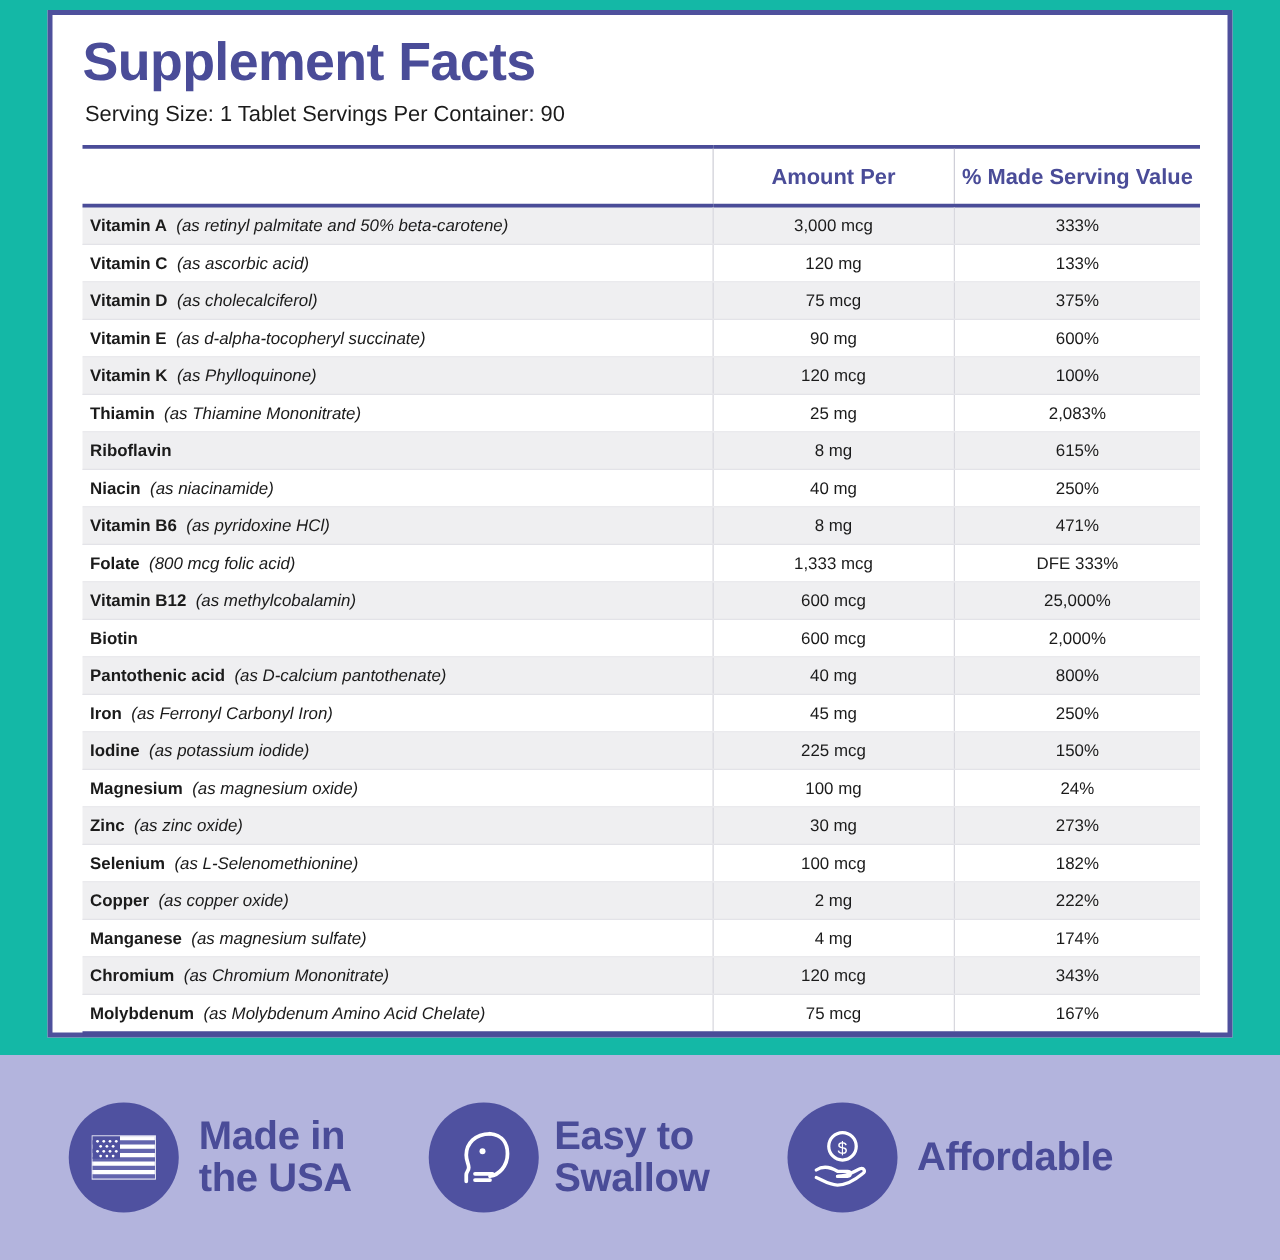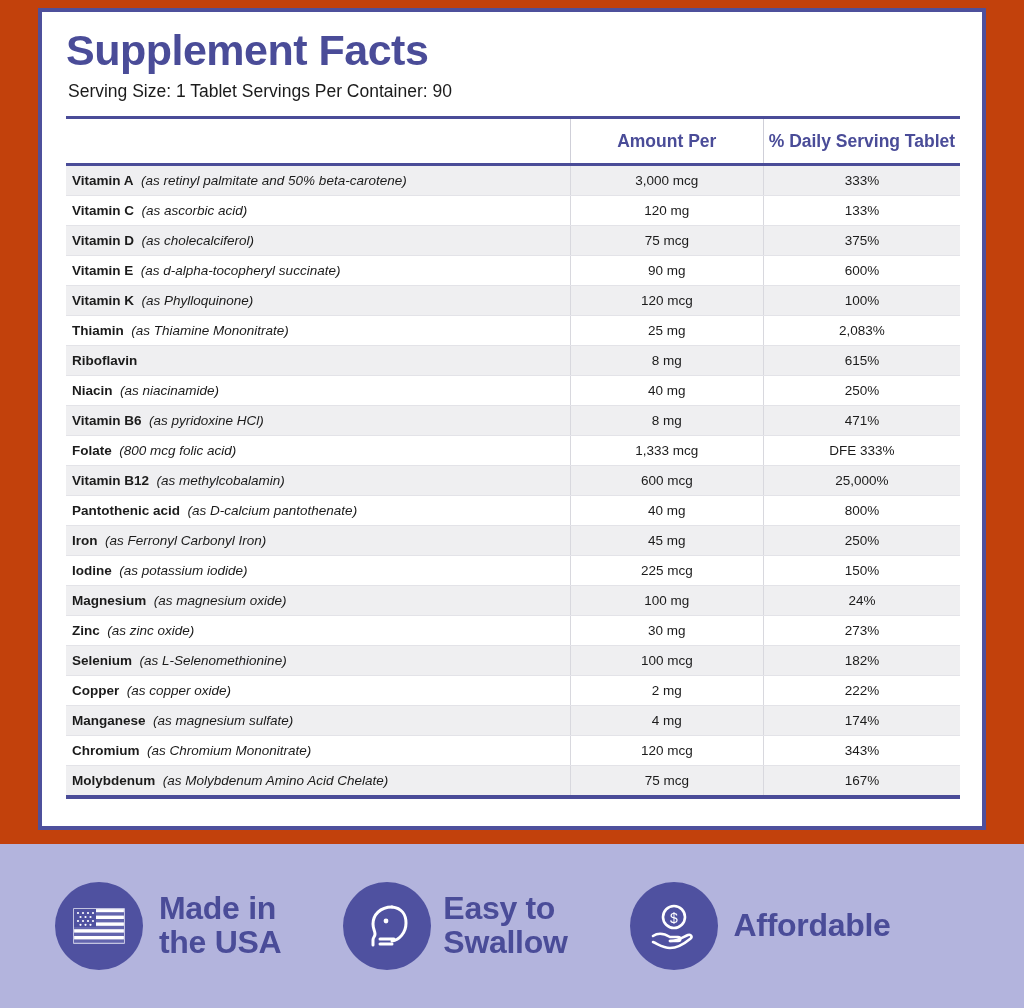--- a/index.html
+++ b/index.html
@@ -5,21 +5,21 @@
   * { box-sizing: border-box; }
   html, body {
     margin: 0; padding: 0;
     width: 1024px; height: 1008px;
     background: #ffffff;
     font-family: "Liberation Sans", sans-serif;
   }
   #page {
     position: relative;
     width: 1024px; height: 1008px;
-    background: #c2410c;
+    background: #14b8a6;
     overflow: hidden;
   }
 
   
   .facts-panel {
     position: absolute;
     left: 38px; top: 8px;
     width: 948px; height: 822px;
     border: 4px solid #4e509c;
     background: #ffffff;
@@ -141,21 +141,21 @@
       <table class="facts">
         <colgroup>
           <col class="c-name">
             <col class="c-amt">
             <col class="c-dv">
         </colgroup>
         <thead>
           <tr>
             <th class="blank"></th>
             <th class="sep">Amount Per</th>
-            <th class="sep">% Daily Serving Tablet</th>
+            <th class="sep">% Made Serving Value</th>
           </tr>
         </thead>
         <tbody id="facts-body">
             <tr>
               <td class="nutrient"><span class="nm">Vitamin A</span>&nbsp;&nbsp;<span class="src">(as retinyl palmitate and 50% beta-carotene)</span></td>
               <td class="amount">3,000 mcg</td>
               <td class="dv">333%</td>
             </tr>
             <tr>
               <td class="nutrient"><span class="nm">Vitamin C</span>&nbsp;&nbsp;<span class="src">(as ascorbic acid)</span></td>
@@ -199,20 +199,25 @@
             </tr>
             <tr>
               <td class="nutrient"><span class="nm">Folate</span>&nbsp;&nbsp;<span class="src">(800 mcg folic acid)</span></td>
               <td class="amount">1,333 mcg</td>
               <td class="dv">DFE 333%</td>
             </tr>
             <tr>
               <td class="nutrient"><span class="nm">Vitamin B12</span>&nbsp;&nbsp;<span class="src">(as methylcobalamin)</span></td>
               <td class="amount">600 mcg</td>
               <td class="dv">25,000%</td>
+            </tr>
+            <tr>
+              <td class="nutrient"><span class="nm">Biotin</span></td>
+              <td class="amount">600 mcg</td>
+              <td class="dv">2,000%</td>
             </tr>
             <tr>
               <td class="nutrient"><span class="nm">Pantothenic acid</span>&nbsp;&nbsp;<span class="src">(as D-calcium pantothenate)</span></td>
               <td class="amount">40 mg</td>
               <td class="dv">800%</td>
             </tr>
             <tr>
               <td class="nutrient"><span class="nm">Iron</span>&nbsp;&nbsp;<span class="src">(as Ferronyl Carbonyl Iron)</span></td>
               <td class="amount">45 mg</td>
               <td class="dv">250%</td>

